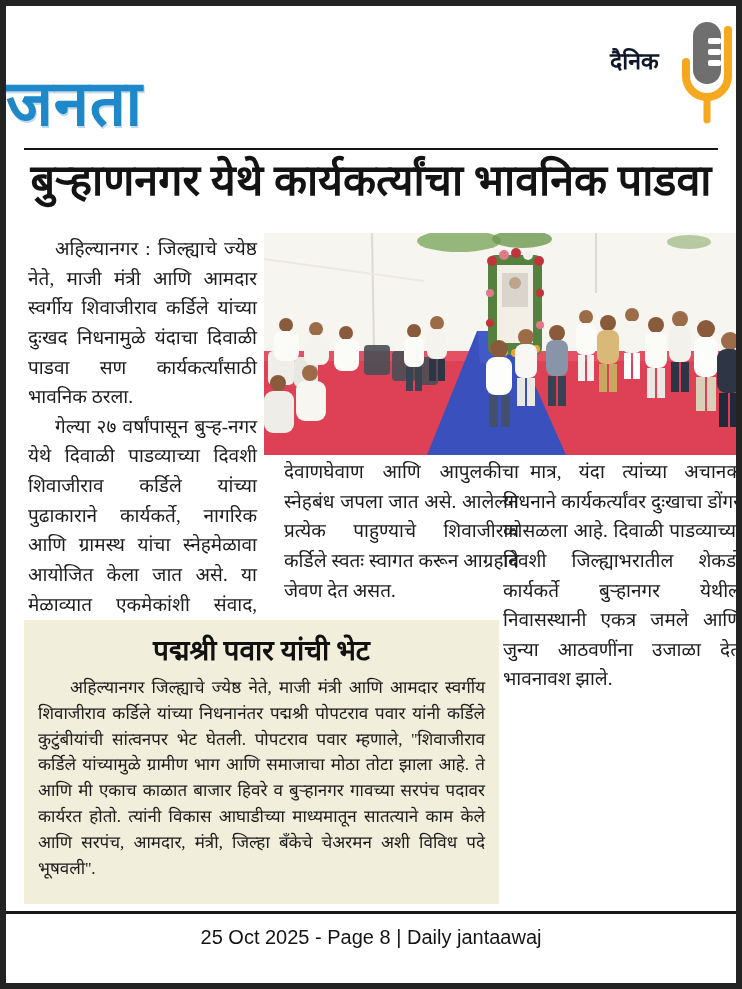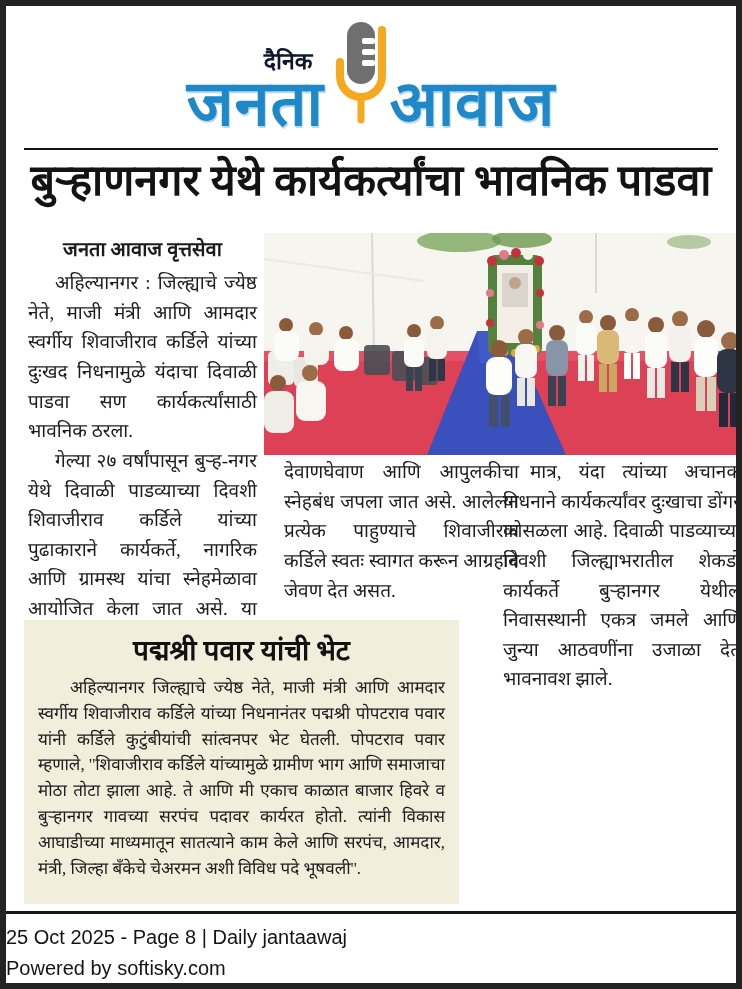--- a/index.html
+++ b/index.html
@@ -3,21 +3,21 @@
 <meta charset="utf-8">
 <style>
   html,body{margin:0;padding:0;background:#fff;}
   .page{
     position:relative;width:742px;height:989px;box-sizing:border-box;
     border:6px solid #232323;background:#ffffff;overflow:hidden;
     font-family:"Liberation Serif",serif;color:#1b1b1b;
   }
   
   .masthead{position:absolute;top:6px;left:0;width:100%;height:130px;}
-  .masthead-inner{display:flex;justify-content:center;align-items:flex-end;height:124px;}
+  .masthead-inner{display:flex;justify-content:space-between;align-items:flex-end;height:124px;}
   .masthead-title{
     font-size:63px;font-weight:bold;color:#1e88c8;line-height:1;
     font-family:"Liberation Serif",serif;letter-spacing:1px;
     text-shadow:1px 2px 0 #bcd9ee;
   }
   .mic-wrap{position:relative;width:62px;height:118px;margin:0 -2px 0 6px;flex:0 0 auto;}
   .mic-wrap svg{position:absolute;left:0;top:0;}
   .daily{
     position:absolute;left:-66px;top:26px;font-size:23px;font-weight:bold;color:#0f172a;
     font-family:"Liberation Serif",serif;white-space:nowrap;
@@ -35,29 +35,29 @@
   .col1{left:22px;top:228px;width:229px;}
   .col2{left:258px;top:451px;width:235px;margin-left:20px;}
   .col3{left:497px;top:451px;width:238px;}
   .byline{text-align:center;font-weight:bold;font-size:20px;margin-bottom:3px;}
   .lead{font-weight:normal;}
   
   .photo{position:absolute;left:258px;top:227px;width:477px;height:222px;margin:0;}
   .photo svg{display:block;width:100%;height:100%;}
   
   .highlight-box{
-    position:absolute;left:18px;top:614px;width:435px;height:284px;box-sizing:border-box;
+    position:absolute;left:18px;top:614px;width:475px;height:284px;box-sizing:border-box;
     background:#f1eedb;padding:6px 14px 8px;
   }
   .box-title{margin:4px 0 7px;text-align:center;font-size:28px;font-weight:bold;color:#111;}
   .box-body{margin:0;font-size:17px;line-height:1.52;text-align:justify;text-indent:32px;}
   
   .footer-rule{position:absolute;top:905px;left:0;width:100%;height:3px;background:#161616;}
   .page-footer{
-    position:absolute;top:916px;left:0;width:100%;text-align:left;
+    position:absolute;top:916px;left:0;width:100%;text-align:center;
     font-family:"Liberation Sans",sans-serif;font-size:20px;color:#141414;line-height:1.55;
   }
 </style>
 </head>
 <body>
 
 <div class="page">
 
   <header class="masthead">
     <div class="masthead-inner">
@@ -66,29 +66,27 @@
         <span class="daily">दैनिक</span>
         <svg width="62" height="118" viewBox="0 0 62 118" aria-hidden="true">
           <path d="M10 44 v14 a21 21 0 0 0 42 0 V12" fill="none" stroke="#f6a81f" stroke-width="8" stroke-linecap="round"></path>
           <rect x="17" y="4" width="28" height="62" rx="14" fill="#6f6f6f"></rect>
           <rect x="32" y="20" width="13" height="6" rx="2" fill="#ffffff"></rect>
           <rect x="32" y="31" width="13" height="6" rx="2" fill="#ffffff"></rect>
           <rect x="32" y="42" width="13" height="6" rx="2" fill="#ffffff"></rect>
           <line x1="31" y1="81" x2="31" y2="102" stroke="#f6a81f" stroke-width="7" stroke-linecap="round"></line>
         </svg>
       </span>
-      <span class="masthead-title">आवाज</span>
     </div>
   </header>
 
   <div class="headline-rule"></div>
   <h1 class="headline">बुऱ्हाणनगर येथे कार्यकर्त्यांचा भावनिक पाडवा</h1>
 
   <section class="col col1">
-    <div class="byline">जनता आवाज वृत्तसेवा</div>
     <p class="indent"><span class="lead">अहिल्यानगर</span><span> : जिल्ह्याचे ज्येष्ठ नेते, माजी मंत्री आणि आमदार स्वर्गीय शिवाजीराव कर्डिले यांच्या दुःखद निधनामुळे यंदाचा दिवाळी पाडवा सण कार्यकर्त्यांसाठी भावनिक ठरला.</span></p>
     <p class="indent">गेल्या २७ वर्षांपासून बुऱ्ह-नगर येथे दिवाळी पाडव्याच्या दिवशी शिवाजीराव कर्डिले यांच्या पुढाकाराने कार्यकर्ते, नागरिक आणि ग्रामस्थ यांचा स्नेहमेळावा आयोजित केला जात असे. या मेळाव्यात एकमेकांशी संवाद, विचारांची</p>
   </section>
 
   <figure class="photo">
     <svg viewBox="0 0 477 222" preserveAspectRatio="none" aria-hidden="true">
 
       <rect x="0" y="0" width="477" height="140" fill="#f7f5f0"></rect>
 
       <ellipse cx="195" cy="8" rx="42" ry="11" fill="#7ca85e" opacity="0.8"></ellipse>
@@ -216,16 +214,15 @@
   </section>
 
   <aside class="highlight-box">
     <h2 class="box-title">पद्मश्री पवार यांची भेट</h2>
     <p class="box-body">अहिल्यानगर जिल्ह्याचे ज्येष्ठ नेते, माजी मंत्री आणि आमदार स्वर्गीय शिवाजीराव कर्डिले यांच्या निधनानंतर पद्मश्री पोपटराव पवार यांनी कर्डिले कुटुंबीयांची सांत्वनपर भेट घेतली. पोपटराव पवार म्हणाले, ''शिवाजीराव कर्डिले यांच्यामुळे ग्रामीण भाग आणि समाजाचा मोठा तोटा झाला आहे. ते आणि मी एकाच काळात बाजार हिवरे व बुऱ्हानगर गावच्या सरपंच पदावर कार्यरत होतो. त्यांनी विकास आघाडीच्या माध्यमातून सातत्याने काम केले आणि सरपंच, आमदार, मंत्री, जिल्हा बँकेचे चेअरमन अशी विविध पदे भूषवली''.</p>
   </aside>
 
   <div class="footer-rule"></div>
   <footer class="page-footer">
     <div>25 Oct 2025 - Page 8 | Daily jantaawaj</div>
-    <div>Powered by softisky.com</div>
   </footer>
 
 </div>
 
 </body></html>

